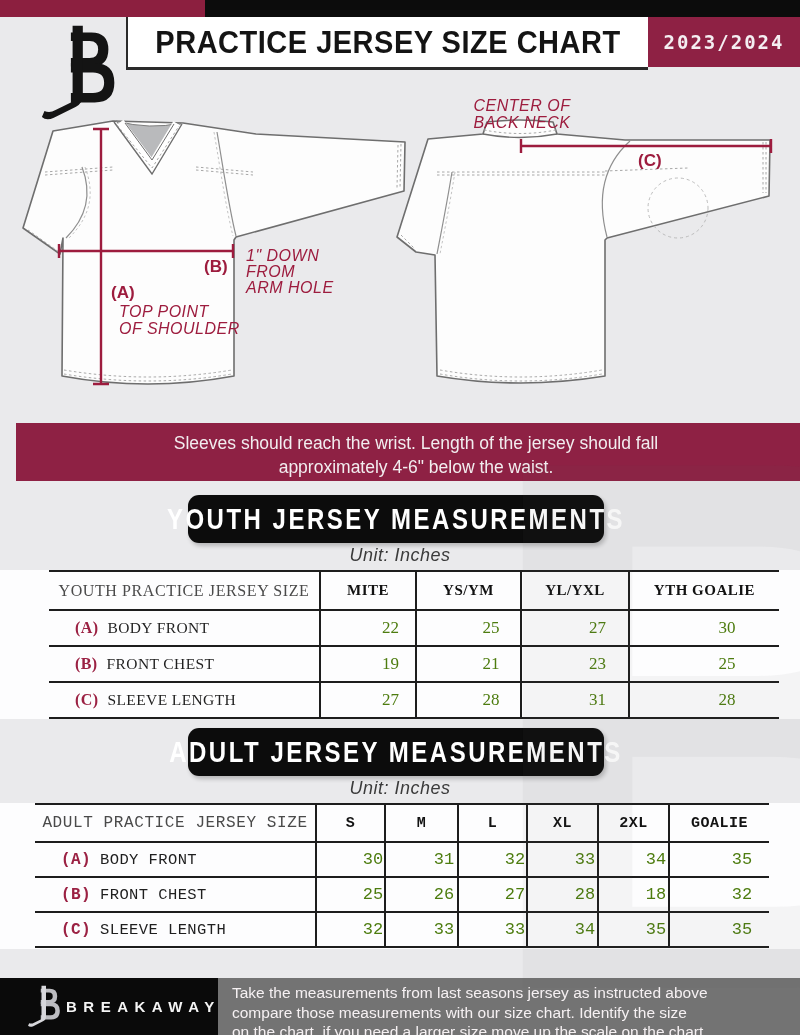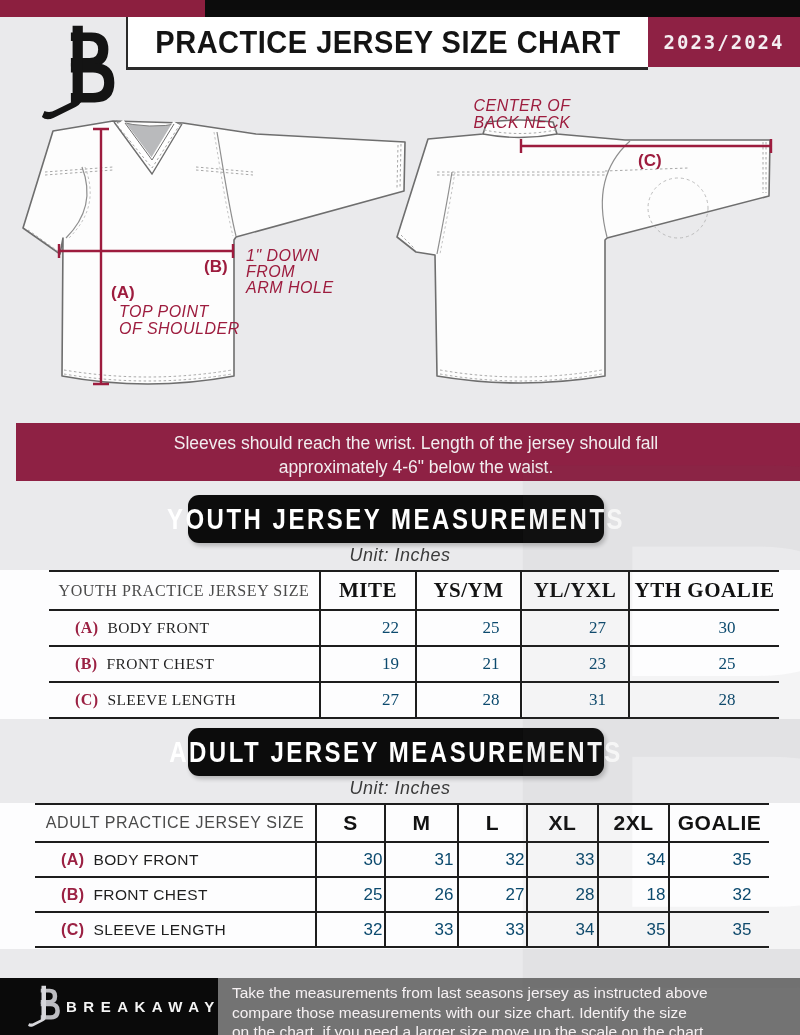--- a/index.html
+++ b/index.html
@@ -60,29 +60,29 @@
   .band{left:0;width:800px;background:#fdfdfe;z-index:1;}
   .band-youth{top:570px;height:149px;}
   .band-adult{top:803px;height:146px;}
   
   .size-table{border-top:2px solid #1d1d1d;z-index:2;}
   .table-youth{left:49px;top:570px;width:730px;font-family:Liberation Serif, serif;}
   .table-adult{left:35px;top:803px;width:734px;}
   .trow{display:grid;border-bottom:2px solid #1d1d1d;box-sizing:border-box;align-items:stretch;}
   .table-youth .trow{grid-template-columns:270px 96px 105px 108px 151px;height:36px;}
   .table-youth .trow.head{height:39px;}
-  .table-adult .trow{grid-template-columns:280px 69px 73px 69px 71px 71px 101px;height:35px;}
+  .table-adult .trow{grid-template-columns:280px 69px 73px 69px 71px 71px 101px;height:35px;font-family:Liberation Mono, monospace;}
   .table-adult .trow.head{height:38px;}
   .tcell{display:flex;align-items:center;justify-content:center;overflow:hidden;}
   .tcell.vline{border-left:2px solid #1d1d1d;}
   .label-h{font-size:16px;color:#4a4a4a;letter-spacing:.6px;white-space:nowrap;}
-  .size-h{font-weight:bold;font-size:21px;color:#121212;letter-spacing:.5px;}
+  .size-h{font-weight:bold;font-size:15px;color:#121212;letter-spacing:.5px;}
   .rowname{justify-content:flex-start;padding-left:26px;font-size:15.5px;color:#1f1f1f;letter-spacing:.4px;white-space:nowrap;}
   .prefix{color:#9b2143;font-weight:bold;margin-right:9px;font-size:16px;}
-  .val{font-size:17px;color:#0c4a6e;padding-left:45px;}
+  .val{font-size:17px;color:#4d7c0f;padding-left:45px;}
   
   .footer-black{left:0;top:978px;width:218px;height:73px;background:#0a0a0a;z-index:3;}
   .footer-logo{position:absolute;left:24px;top:7px;width:38px;height:43px;}
   .brand-text{
     position:absolute;left:66px;top:20px;color:#f4f4f4;font-weight:bold;
     font-size:15px;letter-spacing:6.5px;white-space:nowrap;
   }
   .footer-maroon{
     left:218px;top:978px;width:582px;height:57px;background:#737373;z-index:3;
     box-sizing:border-box;padding:5px 0 0 14px;color:#f6f1f3;

